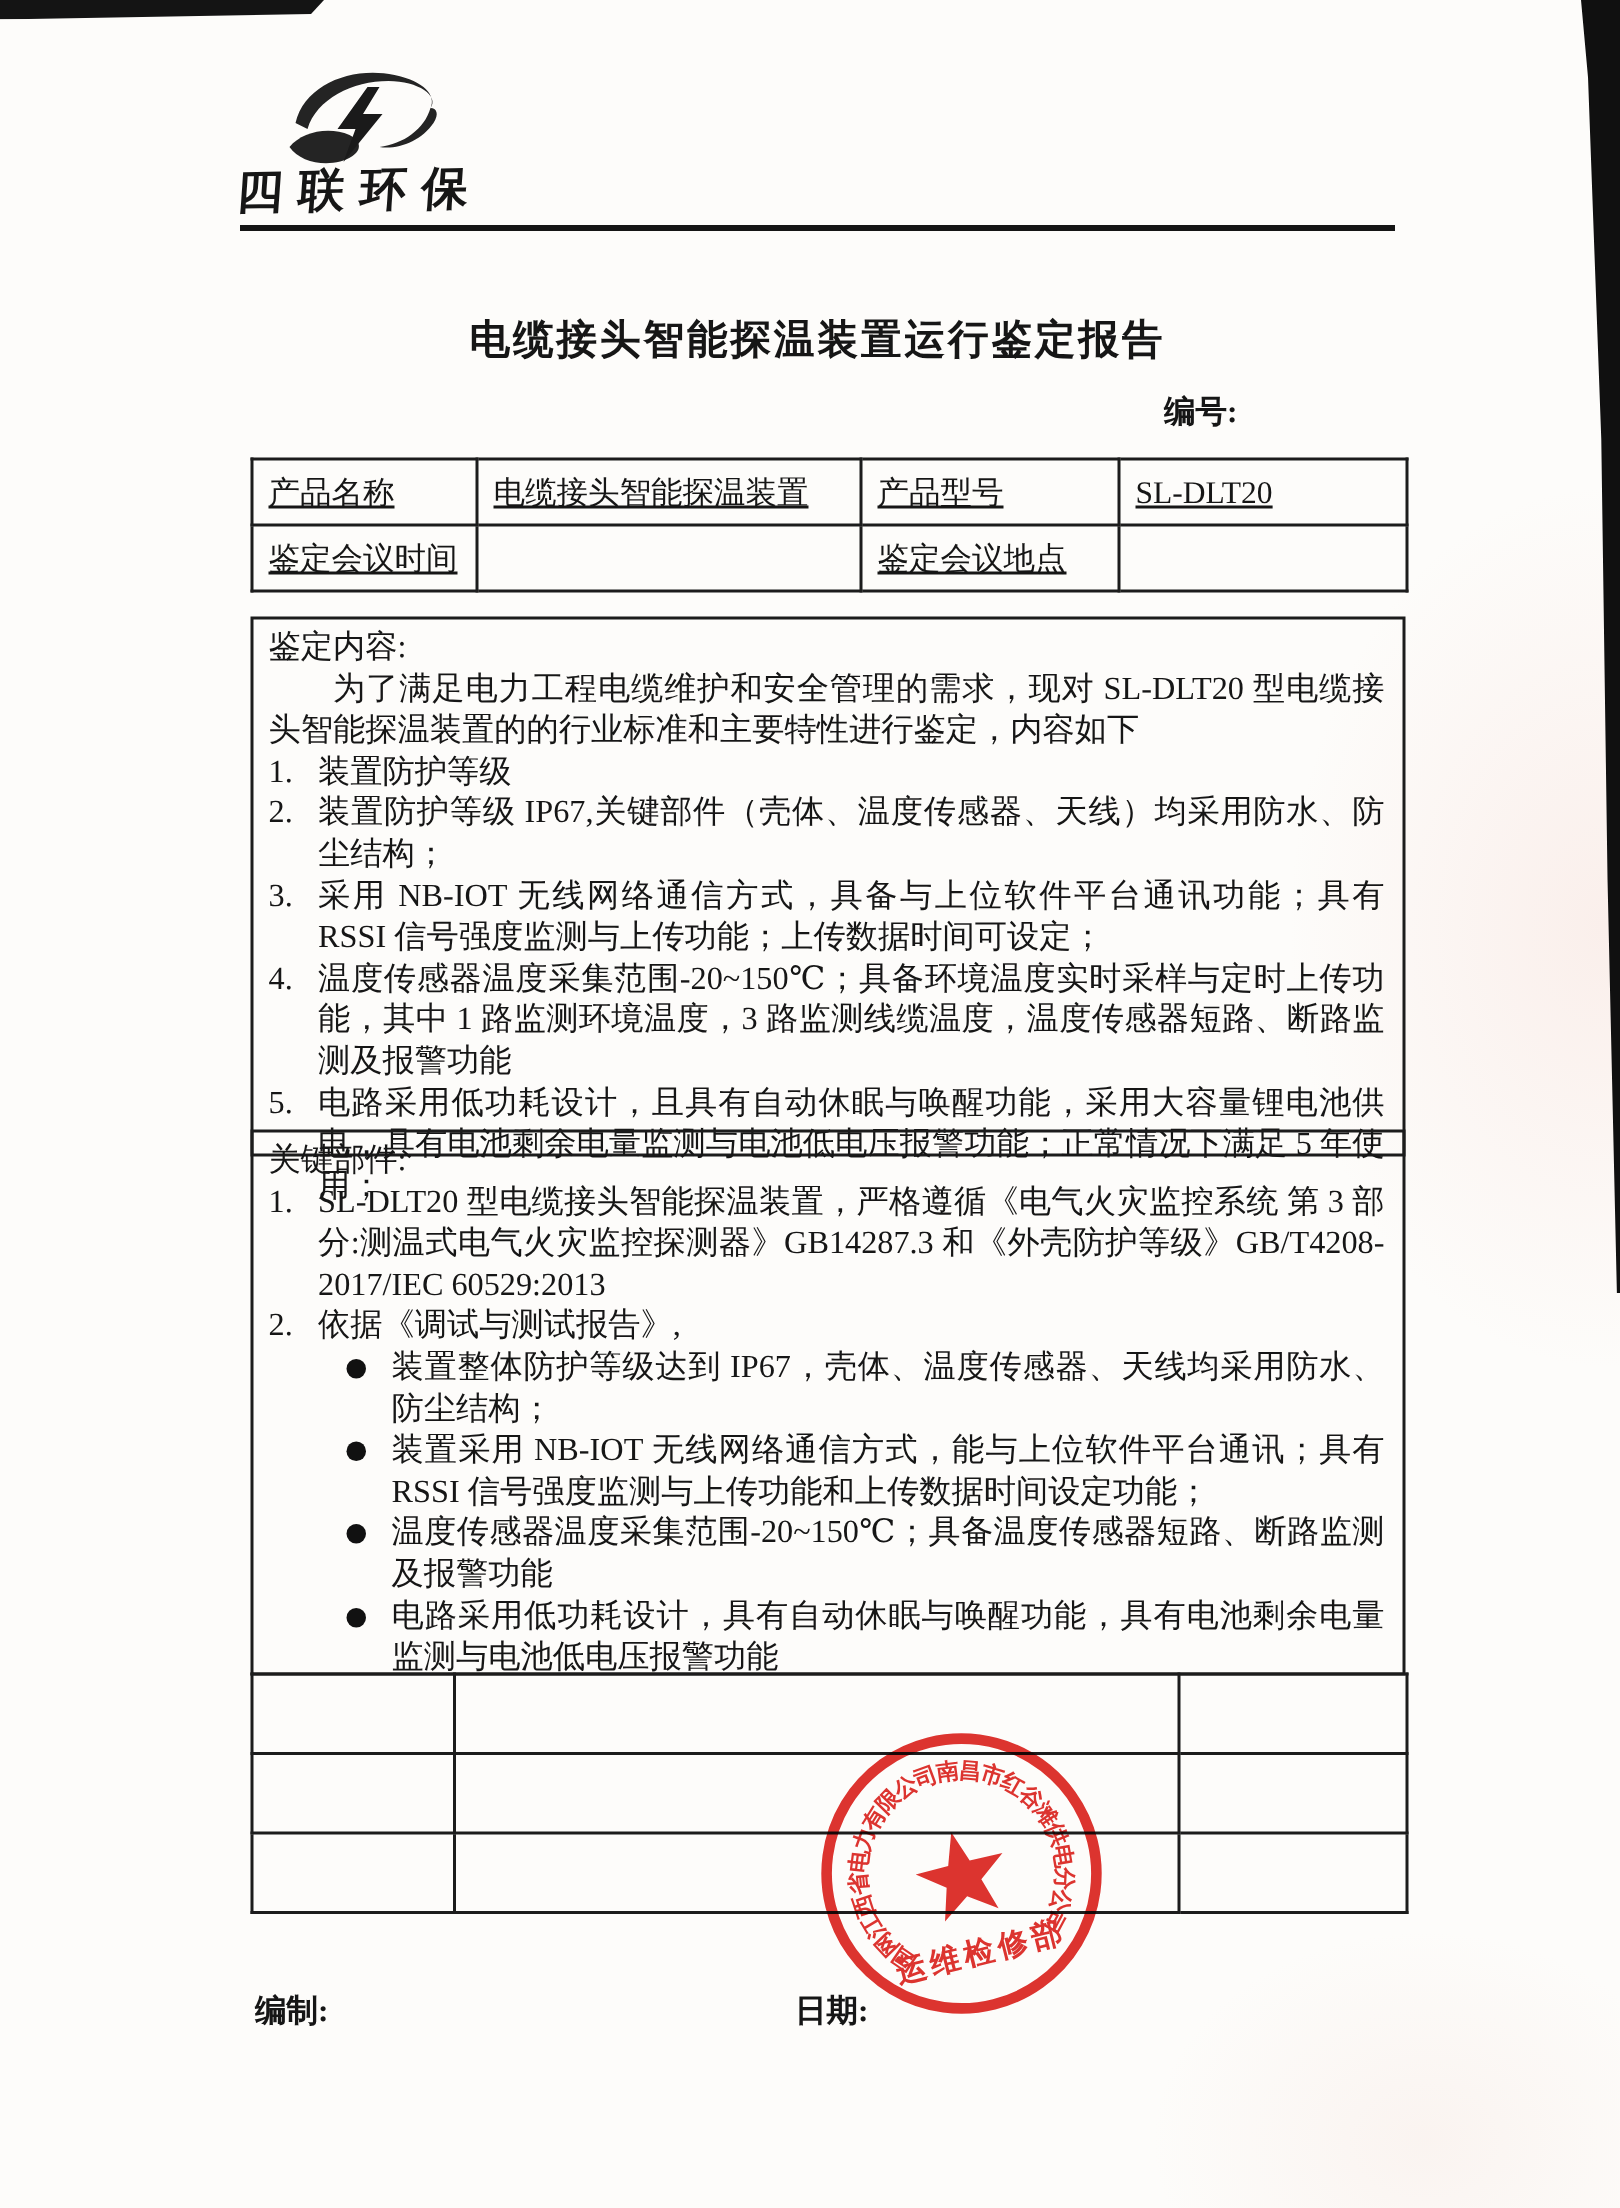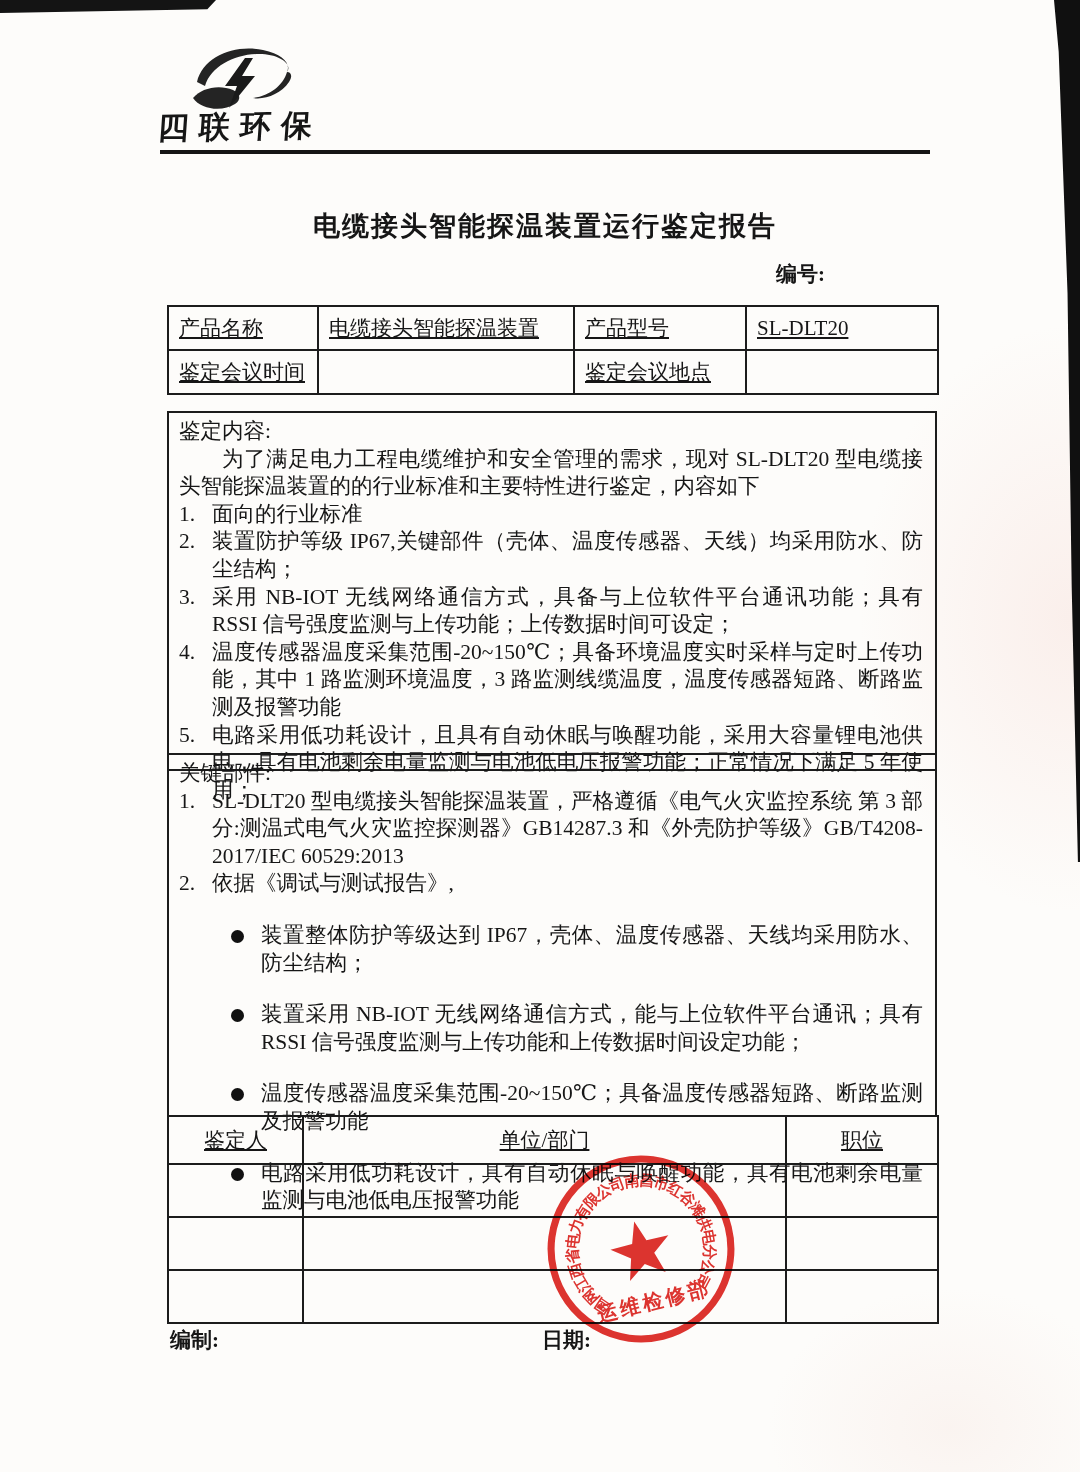--- a/index.html
+++ b/index.html
@@ -38,27 +38,27 @@
   
   .box{position:absolute;left:167px;width:770px;border:2px solid #1c1c1c;box-sizing:border-box;
     padding:5px 12px 6px 10px;font-size:21.5px;line-height:27.6px;}
   .content-box{top:411px;height:360px;}
   .conclusion-box{top:753px;height:364px;}
   .box .heading{font-weight:normal;}
   .intro{text-indent:2em;text-align:justify;}
   .num-item{display:flex;}
   .num-item .num{width:33px;flex:none;}
   .num-item .txt{flex:1;text-align:justify;}
-  .bullet-item{display:flex;margin-top:24px;}
+  .bullet-item{display:flex;}
   .bullet-item .dot{width:13px;height:13px;border-radius:50%;background:#111;flex:none;
     margin:8px 17px 0 52px;}
   .bullet-item .txt{flex:1;text-align:justify;}
   
   .footer{position:absolute;left:170px;top:1326px;width:700px;font-size:21px;font-weight:bold;}
-  .footer .date-label{position:absolute;left:372px;top:0;}
+  .footer .date-label{position:absolute;left:360px;top:0;}
   
   .stamp{position:absolute;left:544px;top:1152px;width:194px;height:194px;
     transform:rotate(-14deg);opacity:.93;mix-blend-mode:multiply;}
   .stamp-ring{fill:none;stroke:#dc2420;stroke-width:7;}
   .stamp-arc-char{fill:#dc2420;font-size:15px;font-weight:bold;
     font-family:"Liberation Sans","DejaVu Sans",sans-serif;}
   .stamp-bottom{fill:#dc2420;font-size:20px;font-weight:bold;letter-spacing:3px;
     text-anchor:middle;font-family:"Liberation Sans","DejaVu Sans",sans-serif;}
   .stamp-star{fill:#dc2420;}
 </style>
@@ -103,21 +103,21 @@
       <td></td>
     </tr>
   </tbody>
     </table>
 
   <div class="box content-box">
     <div class="heading">鉴定内容:</div>
     <div class="intro">为了满足电力工程电缆维护和安全管理的需求，现对 SL-DLT20 型电缆接头智能探温装置的的行业标准和主要特性进行鉴定，内容如下</div>
     <div class="num-item">
       <span class="num">1.</span>
-      <span class="txt">面向的行业标准</span>
+      <span class="txt">装置防护等级</span>
     </div>
     <div class="num-item">
       <span class="num">2.</span>
       <span class="txt">装置防护等级 IP67,关键部件（壳体、温度传感器、天线）均采用防水、防尘结构；</span>
     </div>
     <div class="num-item">
       <span class="num">3.</span>
       <span class="txt">采用 NB-IOT 无线网络通信方式，具备与上位软件平台通讯功能；具有 RSSI 信号强度监测与上传功能；上传数据时间可设定；</span>
     </div>
     <div class="num-item">
@@ -158,25 +158,20 @@
     </div>
   </div>
 
   <table class="sign-table">
     <colgroup>
         <col style="width:135px">
         <col style="width:483px">
         <col style="width:152px">
       </colgroup>
     <tbody>
-        <tr>
-      <th>鉴定人</th>
-      <th>单位/部门</th>
-      <th>职位</th>
-    </tr>
     <tr>
       <td></td>
           <td></td>
           <td></td>
     </tr>
     <tr>
       <td></td>
           <td></td>
           <td></td>
     </tr>

